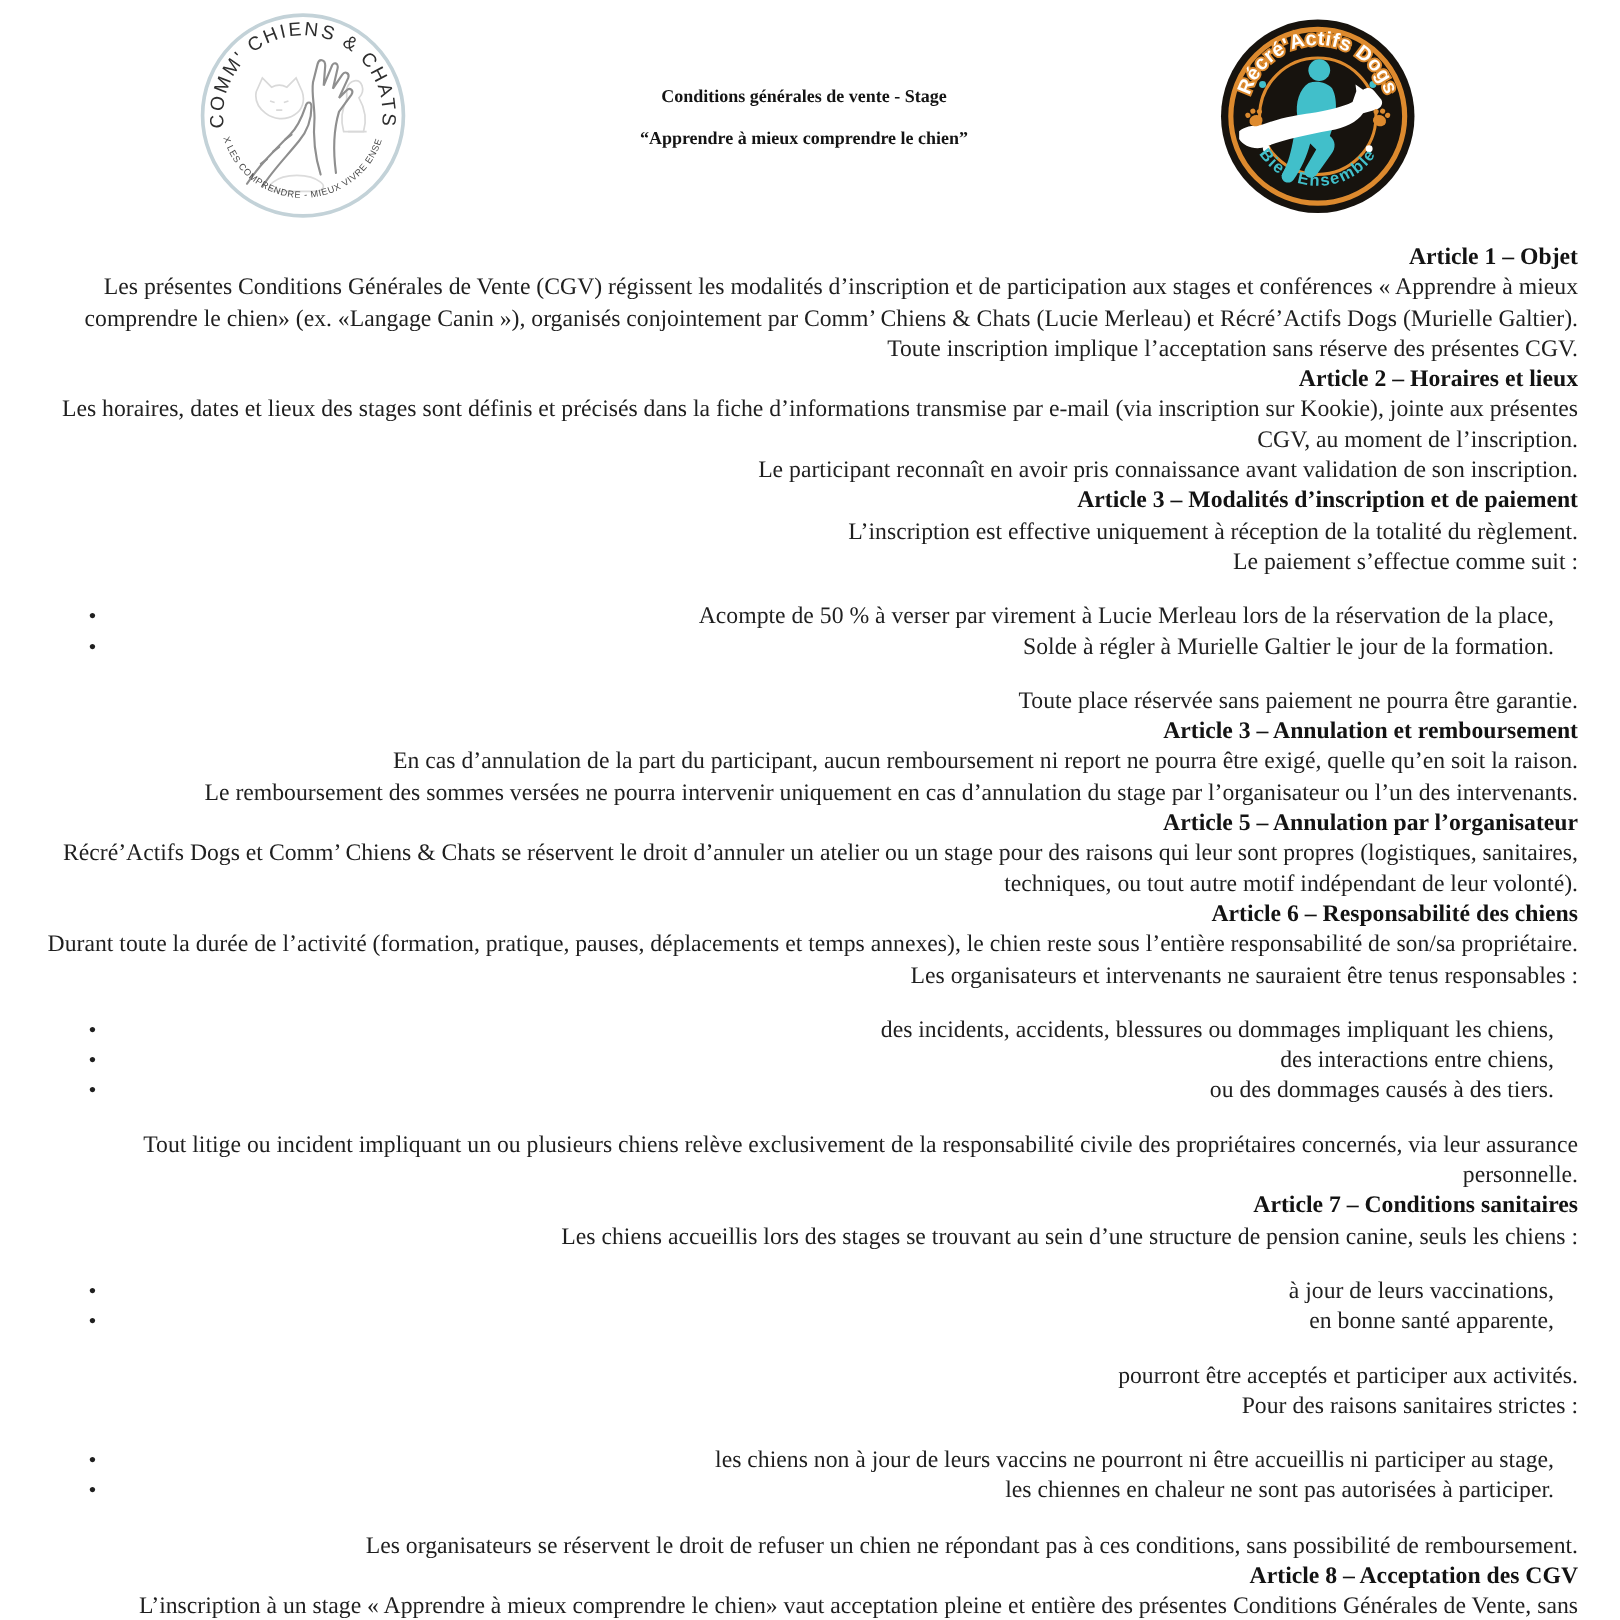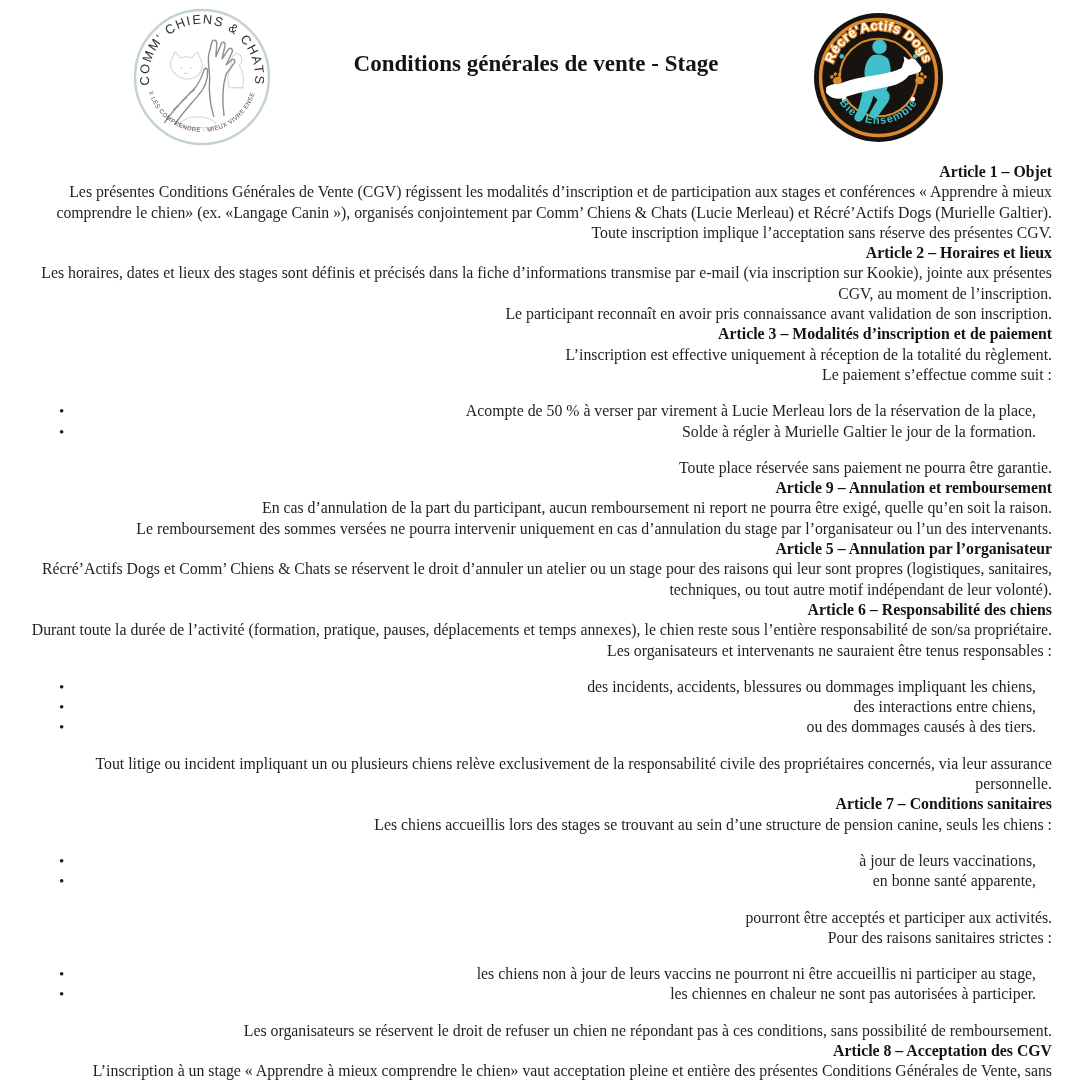--- a/index.html
+++ b/index.html
@@ -12,21 +12,21 @@
     font-family:"Liberation Serif", serif;
     color:#1f1f1f;
   }
   
   .header { position:absolute; top:0; left:0; width:1080px; height:160px; }
   .logo-left { position:absolute; left:133px; top:8px; width:138px; height:138px; }
   .logo-right { position:absolute; left:813px; top:12px; width:131px; height:131px; }
   .title-block {
     position:absolute; left:0; top:50px; width:1072px;
     text-align:center;
-    font-weight:700; font-size:23px; line-height:28px; color:#141414;
+    font-weight:700; font-size:12px; line-height:28px; color:#141414;
   }
   
   .doc {
     position:absolute; left:30px; top:162px; width:1022px;
     font-size:15.8px; line-height:20.3px;text-align:right;
   }
   .doc h2 {
     font-size:15.8px; line-height:20.3px;
     font-weight:700; color:#131313;
   }
@@ -79,20 +79,21 @@
           <textPath href="#ccTop" startOffset="50%" text-anchor="middle">COMM' CHIENS &amp; CHATS</textPath>
         </text>
         <text font-size="6" letter-spacing="0.4" fill="#4a4a4a">
           <textPath href="#ccBottom" startOffset="50%" text-anchor="middle">MIEUX LES COMPRENDRE - MIEUX VIVRE ENSEMBLE</textPath>
         </text>
       </svg>
     </div>
 
     <div class="title-block">
       <div>Conditions générales de vente - Stage</div>
+      <div>“Apprendre à mieux comprendre le chien”</div>
     </div>
 
     <div class="logo-right">
       <svg viewBox="0 0 130 130" width="131" height="131">
         <defs>
           <path id="raTop" d="M 19 55.2 A 47 47 0 0 1 111 55.2"></path>
           <path id="raBottom" d="M 27.3 91.4 A 46 46 0 0 0 102.7 91.4"></path>
         </defs>
         <circle cx="65" cy="65" r="64" fill="#17130e"></circle>
         <circle cx="65" cy="65" r="57.5" fill="none" stroke="#dd8a2e" stroke-width="3.4"></circle>
@@ -152,21 +153,21 @@
       <p>L’inscription est effective uniquement à réception de la totalité du règlement.</p>
       <p>Le paiement s’effectue comme suit :</p>
       <ul>
         <li>Acompte de 50 % à verser par virement à Lucie Merleau lors de la réservation de la place,</li>
         <li>Solde à régler à Murielle Galtier le jour de la formation.</li>
       </ul>
       <p>Toute place réservée sans paiement ne pourra être garantie.</p>
     </section>
 
     <section>
-      <h2>Article 9 – Annulation et remboursement</h2>
+      <h2>Article 3 – Annulation et remboursement</h2>
       <p>En cas d’annulation de la part du participant, aucun remboursement ni report ne pourra être exigé, quelle qu’en soit la raison.</p>
       <p>Le remboursement des sommes versées ne pourra intervenir uniquement en cas d’annulation du stage par l’organisateur ou l’un des intervenants.</p>
     </section>
 
     <section>
       <h2>Article 5 – Annulation par l’organisateur</h2>
       <p>Récré’Actifs Dogs et Comm’ Chiens &amp; Chats se réservent le droit d’annuler un atelier ou un stage pour des raisons qui leur sont propres (logistiques, sanitaires, techniques, ou tout autre motif indépendant de leur volonté).</p>
     </section>
 
     <section>

